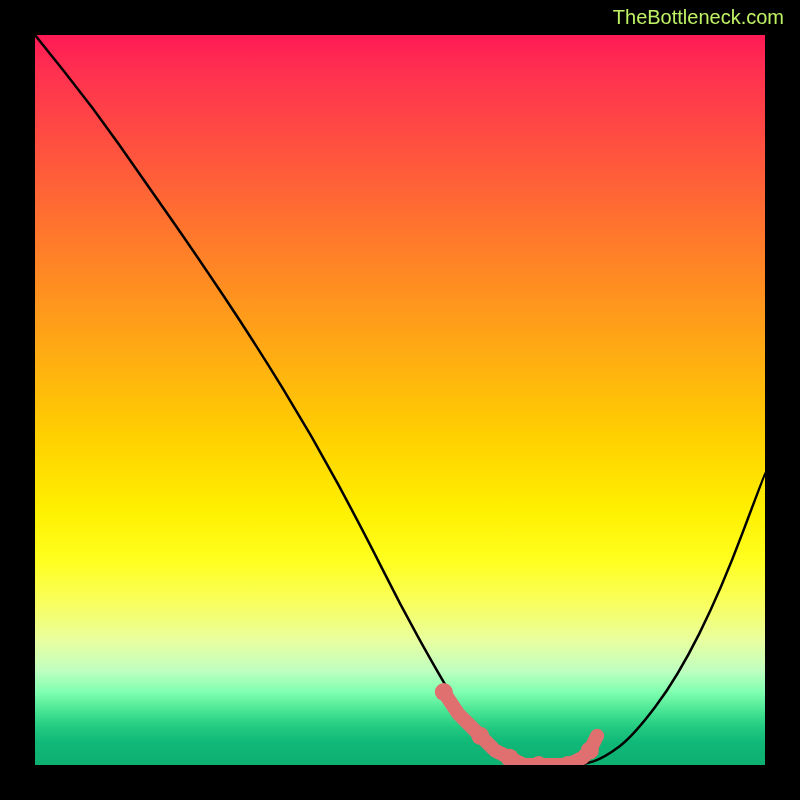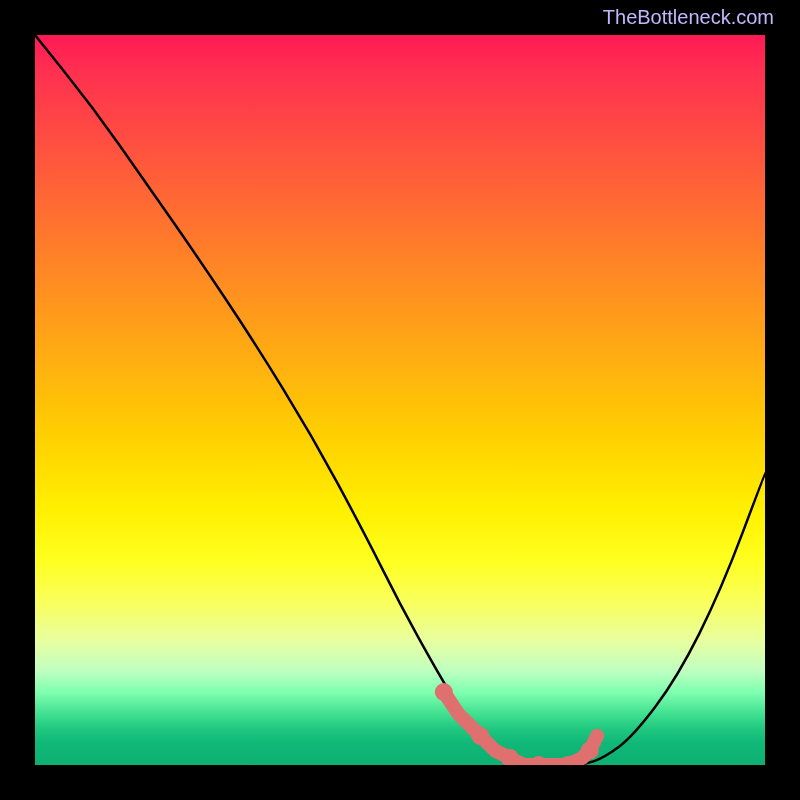--- a/index.html
+++ b/index.html
@@ -7,22 +7,22 @@
     width: 800px;
     height: 800px;
     background: #000;
     position: relative;
     overflow: hidden;
     font-family: Arial, sans-serif;
   }
   .watermark {
     position: absolute;
     top: 6px;
-    right: 26px;
-    color: #c4b5fd;
+    right: 16px;
+    color: #bef264;
     font-size: 20px;
     font-weight: 500;
     z-index: 10;
     margin-left: 24px;
   }
   .plot-area {
     position: absolute;
     left: 35px;
     top: 35px;
     width: 730px;

